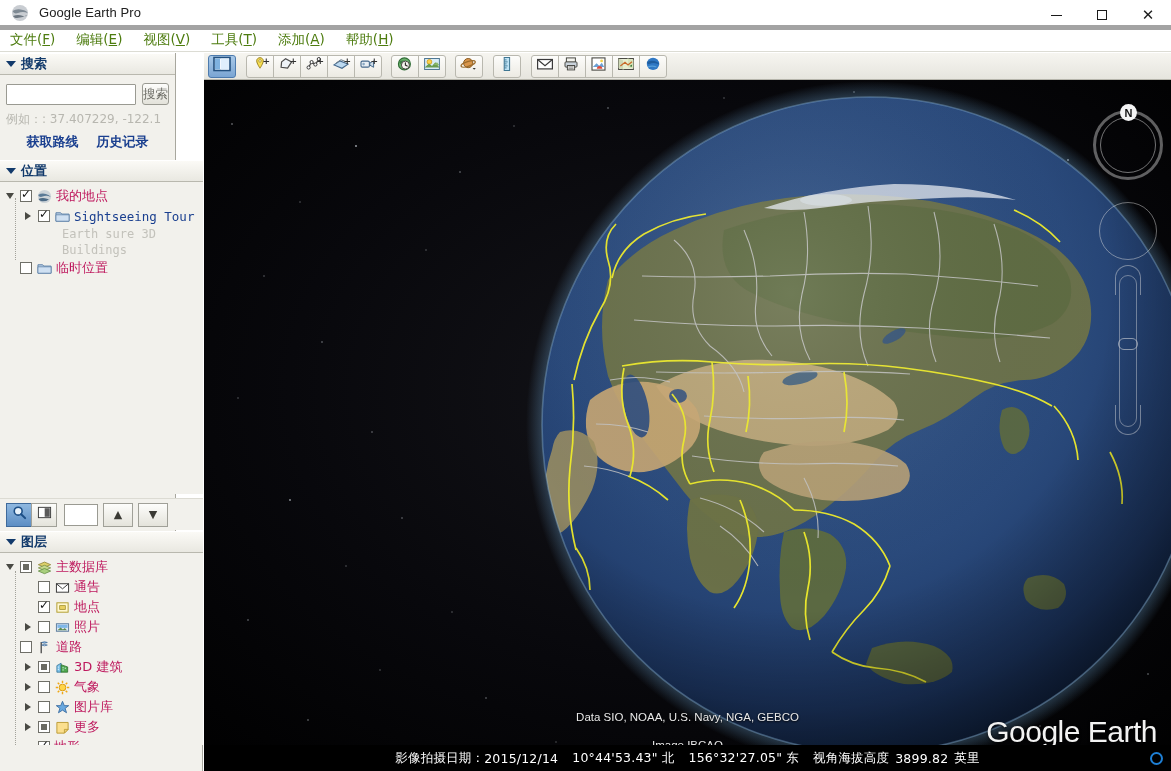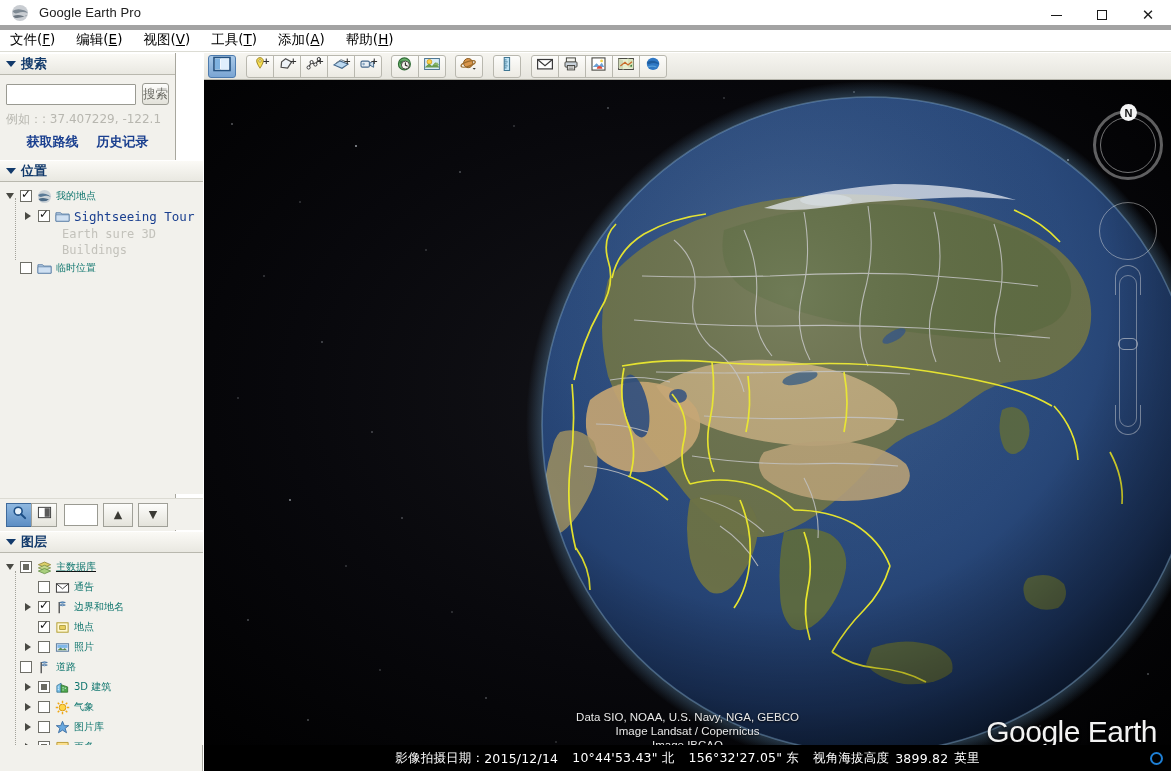--- a/index.html
+++ b/index.html
@@ -29,21 +29,21 @@
   .glyph-max { display:block; width:10px; height:10px; border:1px solid #1a1a1a; }
   .glyph-close { font-size: 15px; line-height: 1; font-family: "DejaVu Sans", sans-serif; }
 
   
   .menubar {
     position: absolute; top: 30px; left: 0; width: 1171px; height: 22px;
     background: #ffffff; display: flex; align-items: center;
     padding-left: 10px; border-bottom: 1px solid #dcdcd4;
   }
   .menu-item {
-    font-size: 13.5px; color: #000000; padding: 2px 11px 3px 0px; margin-right: 10px;
+    font-size: 13.5px; color: #4d7c0f; padding: 2px 11px 3px 0px; margin-right: 10px;
     white-space: nowrap; font-family: "DejaVu Sans", sans-serif;
   }
   .mnemonic { text-decoration: underline; }
 
   
   .sidebar {
     position: absolute; top: 53px; left: 0; width: 176px; height: 718px;
     background: #f2f1ec; border-right: 1px solid #a8a79e;
     font-family: "DejaVu Sans", sans-serif;
   }
@@ -90,21 +90,21 @@
     margin: 0 4px; flex: 0 0 12px; position: relative;
   }
   .cbox.checked::after {
     content: "✓"; position: absolute; left: 0px; top: -4px;
     font-size: 12px; color: #111; font-family: "DejaVu Sans", sans-serif;
   }
   .cbox.partial::after {
     content: ""; position: absolute; left: 2px; top: 2px; width: 6px; height: 6px; background: #6a6a62;
   }
   .ticon { width: 16px; height: 16px; margin-right: 4px; flex: 0 0 16px; display:flex; align-items:center; justify-content:center; }
-  .tlabel { font-size: 10px; color: #0f766e; }
+  .tlabel { font-size: 13px; color: #be185d; }
   .tlabel.link { color: #1a3f8f; font-family: "DejaVu Sans Mono", monospace; font-size: 12.5px; }
   .tsub {
     font-size: 12px; color: #c3c2bb; font-family: "DejaVu Sans Mono", monospace;
     padding-left: 62px; line-height: 16px; white-space: nowrap;
   }
   .vline {
     position: absolute; left: 15px; width: 1px;
     border-left: 1px dotted #a3a29a;
   }
 
@@ -354,21 +354,21 @@
       </div>
 
     <div class="layers-panel">
       <div class="panel-header">
         <span class="tri"></span>
         <span class="panel-title">图层</span>
       </div>
       <div class="layers-body">
         <div class="vline" style="top:18px;height:212px;"></div>
         <div class="tree" id="layers-tree">
-            <div class="tnode" style="padding-left: 4px; text-decoration: underline;">
+            <div class="tnode" style="padding-left: 4px;">
               <span class="expander">
                 <i class="exp-down"></i>
               </span>
               <span class="cbox partial"></span>
               <span class="ticon">
                 <svg width="15" height="15" viewBox="0 0 16 16">
                   <path d="M8 2.2 14.6 5 8 7.8 1.4 5Z" fill="#ddd06a" stroke="#8a7f33" stroke-width=".8"></path>
                   <path d="M8 5.6 14.6 8.4 8 11.2 1.4 8.4Z" fill="#c8d98e" stroke="#6f8a3d" stroke-width=".8"></path>
                   <path d="M8 9 14.6 11.8 8 14.6 1.4 11.8Z" fill="#a9cf7d" stroke="#5d8a3c" stroke-width=".8"></path>
                 </svg>
@@ -378,34 +378,20 @@
             <div class="tnode" style="padding-left: 22px;">
               <span class="expander"></span>
               <span class="cbox"></span>
               <span class="ticon">
                 <svg width="15" height="15" viewBox="0 0 16 16">
                   <rect x="1.5" y="4" width="13" height="9" fill="#fff" stroke="#333" stroke-width="1"></rect>
                   <path d="M1.5 4 8 9.4 14.5 4" fill="none" stroke="#333" stroke-width="1"></path>
                 </svg>
               </span>
               <span class="tlabel">通告</span>
-            </div>
-            <div class="tnode" style="padding-left: 22px;">
-              <span class="expander">
-                <i class="exp-right"></i>
-              </span>
-              <span class="cbox checked"></span>
-              <span class="ticon">
-                <svg width="15" height="15" viewBox="0 0 16 16">
-                  <path d="M4.5 2v12" stroke="#4a4a4a" stroke-width="1.4" fill="none"></path>
-                  <path d="M5 2.6q3 -1.4 6 0 q-3 1.6 -6 0Z" fill="#7fb2e0" stroke="#3c6b9c" stroke-width=".8"></path>
-                  <path d="M5 5.4q3 -1.4 6 0 q-3 1.6 -6 0Z" fill="#b9d6f0" stroke="#3c6b9c" stroke-width=".8"></path>
-                </svg>
-              </span>
-              <span class="tlabel">边界和地名</span>
             </div>
             <div class="tnode" style="padding-left: 22px;">
               <span class="expander"></span>
               <span class="cbox checked"></span>
               <span class="ticon">
                 <svg width="15" height="15" viewBox="0 0 16 16">
                   <rect x="2" y="3" width="12" height="10" fill="#fff8d2" stroke="#b09b2a" stroke-width="1"></rect>
                   <rect x="5" y="6" width="6" height="4" fill="#e8d060" stroke="#a08f2a" stroke-width=".8"></rect>
                 </svg>
               </span>
@@ -803,21 +789,20 @@
           </g>
 
           <circle cx="666" cy="345" r="328" fill="url(#shadeG)"></circle>
         </g>
 
         <circle cx="666" cy="345" r="328" fill="none" stroke="rgba(150,195,235,0.35)" stroke-width="1.6"></circle>
       </svg>
 
       
       <div class="attrib" style="top:630px;">Data SIO, NOAA, U.S. Navy, NGA, GEBCO</div>
-      <div class="attrib" style="top:644px;">Image Landsat / Copernicus</div>
       <div class="attrib" style="top:658px;">Image IBCAO</div>
 
       
       <div class="ge-logo">
         <span>Google</span><span class="thin"> Earth</span>
       </div>
 
       
       <div class="navctl">
         <div class="ring-outer"></div>

